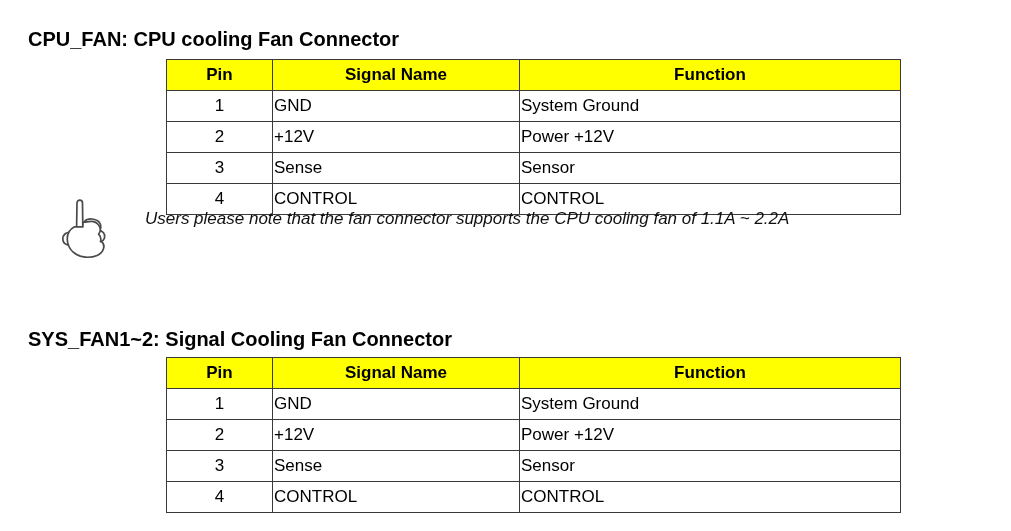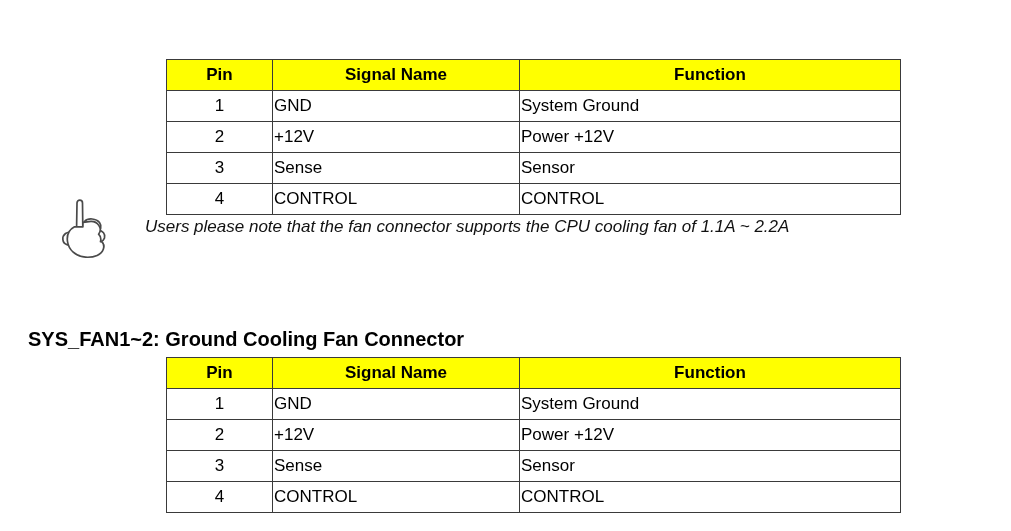--- a/index.html
+++ b/index.html
@@ -89,34 +89,35 @@
     position: absolute;
     left: 0px;
     top: 0px;
     width: 72px;
     height: 66px;
   }
 
   .note-text {
     position: absolute;
     left: 89px;
-    top: 12px;
+    top: 4px;
     width: 810px;
     font-size: 17px;
     font-style: italic;
     line-height: 37px;
     color: #111111;
   }
   .note-text .line { display: block; white-space: nowrap; }
 </style>
 </head>
 <body>
 
 <div class="page">
 
+  <div class="section-heading" id="heading-cpu-fan">CPU_FAN: CPU cooling Fan Connector</div>
 
   <table class="pin-table" id="table-cpu-fan">
     <colgroup>
       <col class="col-pin">
         <col class="col-sig">
         <col class="col-func">
     </colgroup>
     <thead>
       <tr>
         <th>Pin</th>
@@ -173,21 +174,21 @@
                    C44.4 36 44.8 32.4 42.8 29.4 C41 26.6 37.5 25 33 25.6
                    L27 26.4 L26.9 30.9 Z"></path>
         </g>
       </svg>
     </div>
     <div class="note-text">
       <span class="line">Users please note that the fan connector supports the CPU cooling fan of 1.1A ~ 2.2A</span>
     </div>
   </div>
 
-  <div class="section-heading" id="heading-sys-fan">SYS_FAN1~2: Ground Cooling Fan Connector</div>
+  <div class="section-heading" id="heading-sys-fan">SYS_FAN1~2: Signal Cooling Fan Connector</div>
 
   <table class="pin-table" id="table-sys-fan">
     <colgroup>
       <col class="col-pin">
         <col class="col-sig">
         <col class="col-func">
     </colgroup>
     <thead>
       <tr>
         <th>Pin</th>

